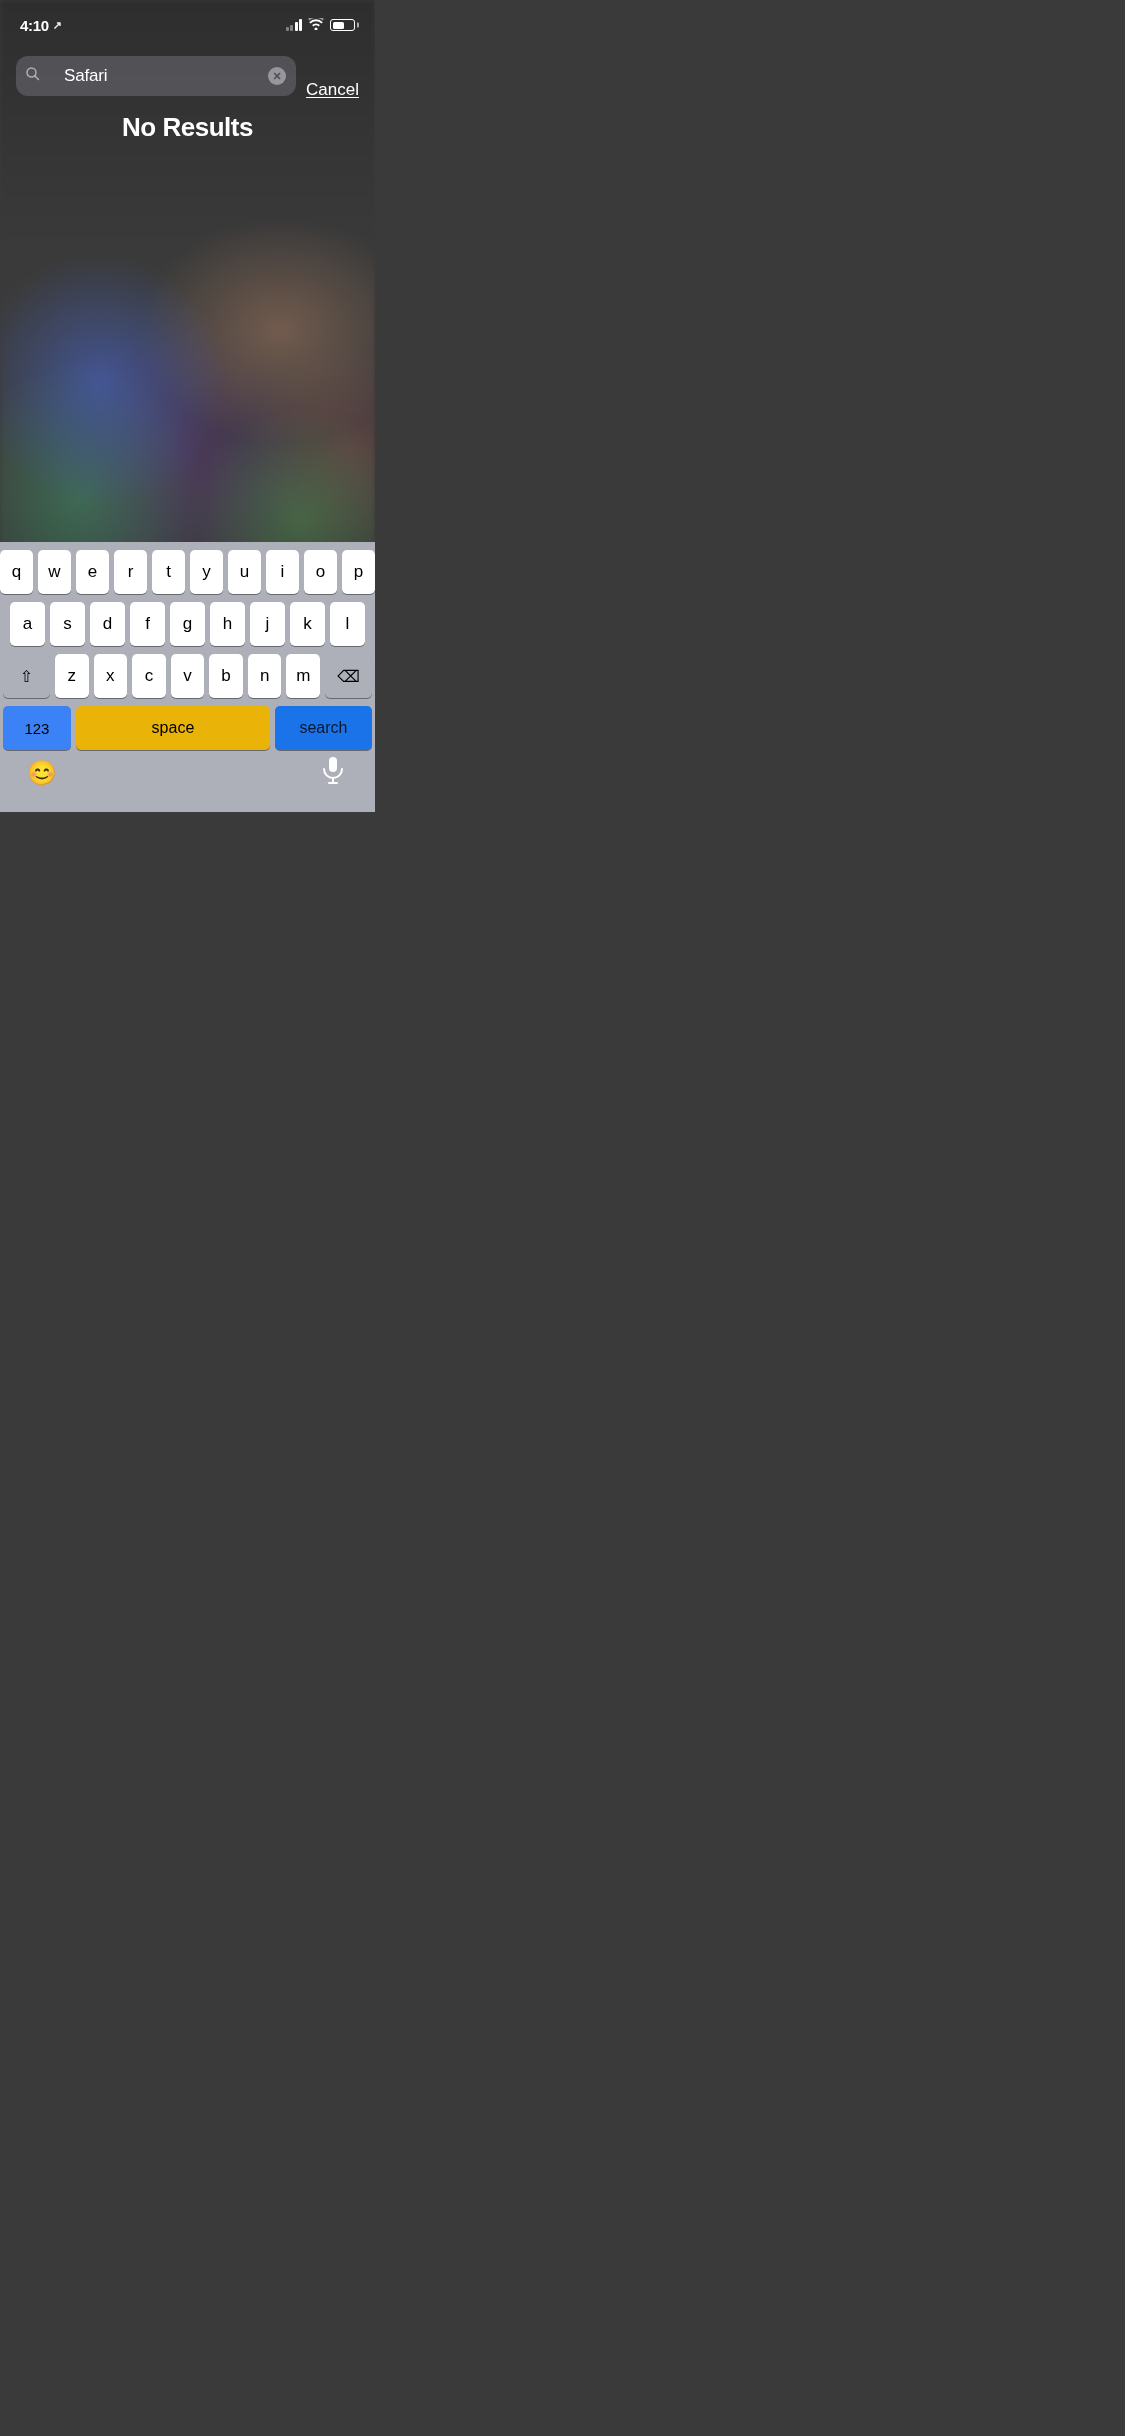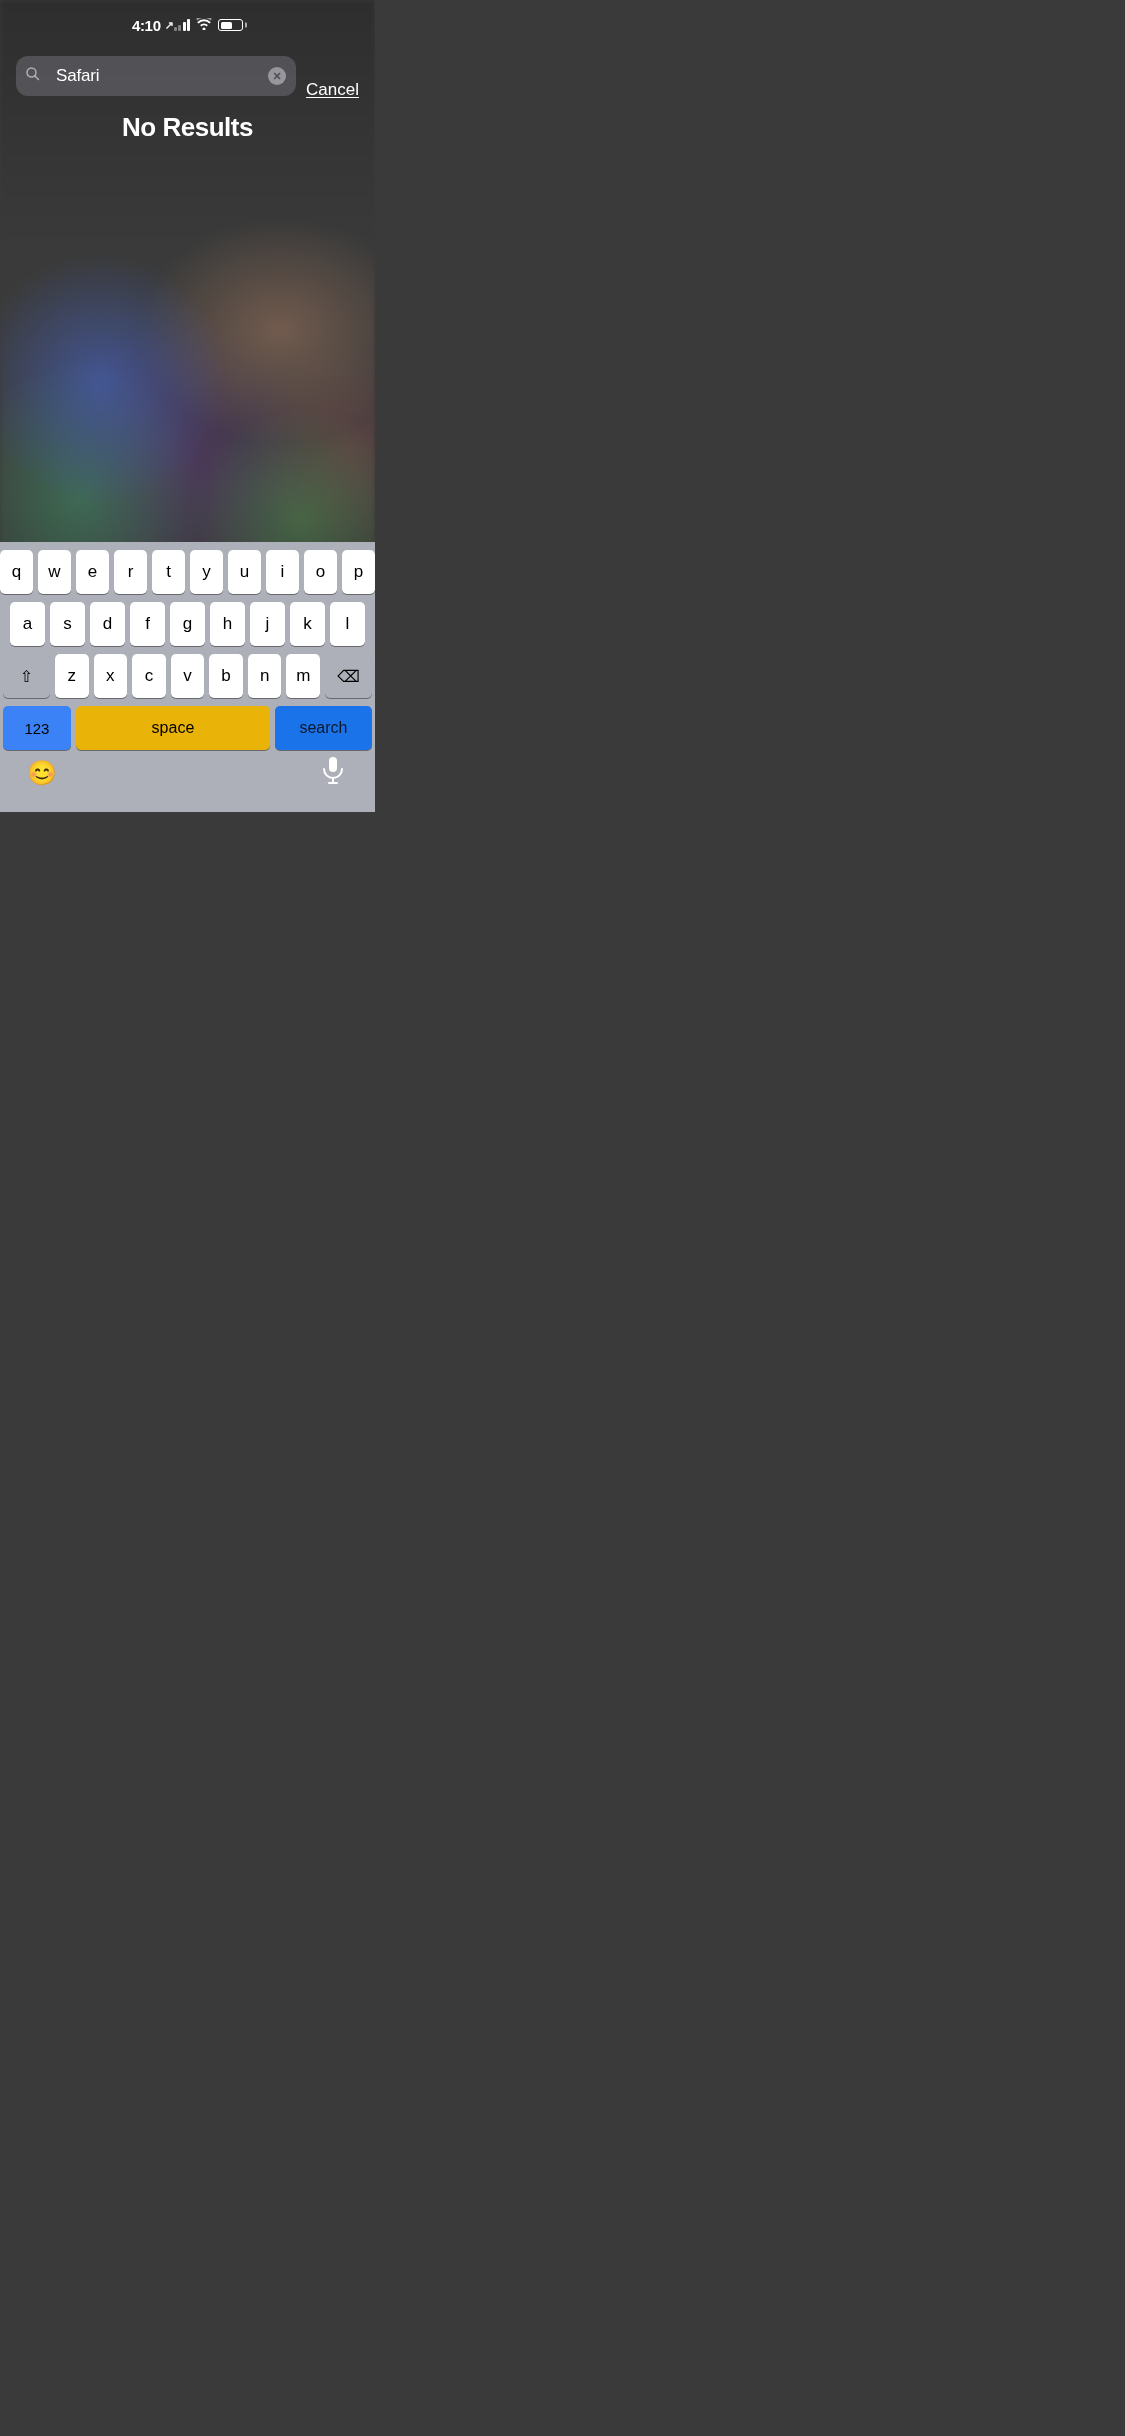--- a/index.html
+++ b/index.html
@@ -29,21 +29,21 @@
       filter: blur(2px);
       z-index: 0;
     }
 
     
     .status-bar {
       position: relative;
       z-index: 10;
       display: flex;
       align-items: center;
-      justify-content: center;
+      justify-content: space-between;
       padding: 14px 20px 8px 20px;
       height: 44px;
     }
 
     .status-time {
       color: white;
       font-size: 15px;
       font-weight: 600;
       letter-spacing: -0.3px;
       display: flex;
@@ -131,21 +131,21 @@
       gap: 10px;
     }
 
     .search-bar {
       flex: 1;
       background: rgba(118, 118, 128, 0.48);
       border-radius: 12px;
       display: flex;
       align-items: center;
       padding: 8px 10px;
-      gap: 16px;
+      gap: 24px;
       height: 40px;
     }
 
     .search-icon-wrap {
       color: rgba(235, 235, 245, 0.6);
       font-size: 16px;
       flex-shrink: 0;
     }
 
     .search-input-text {

